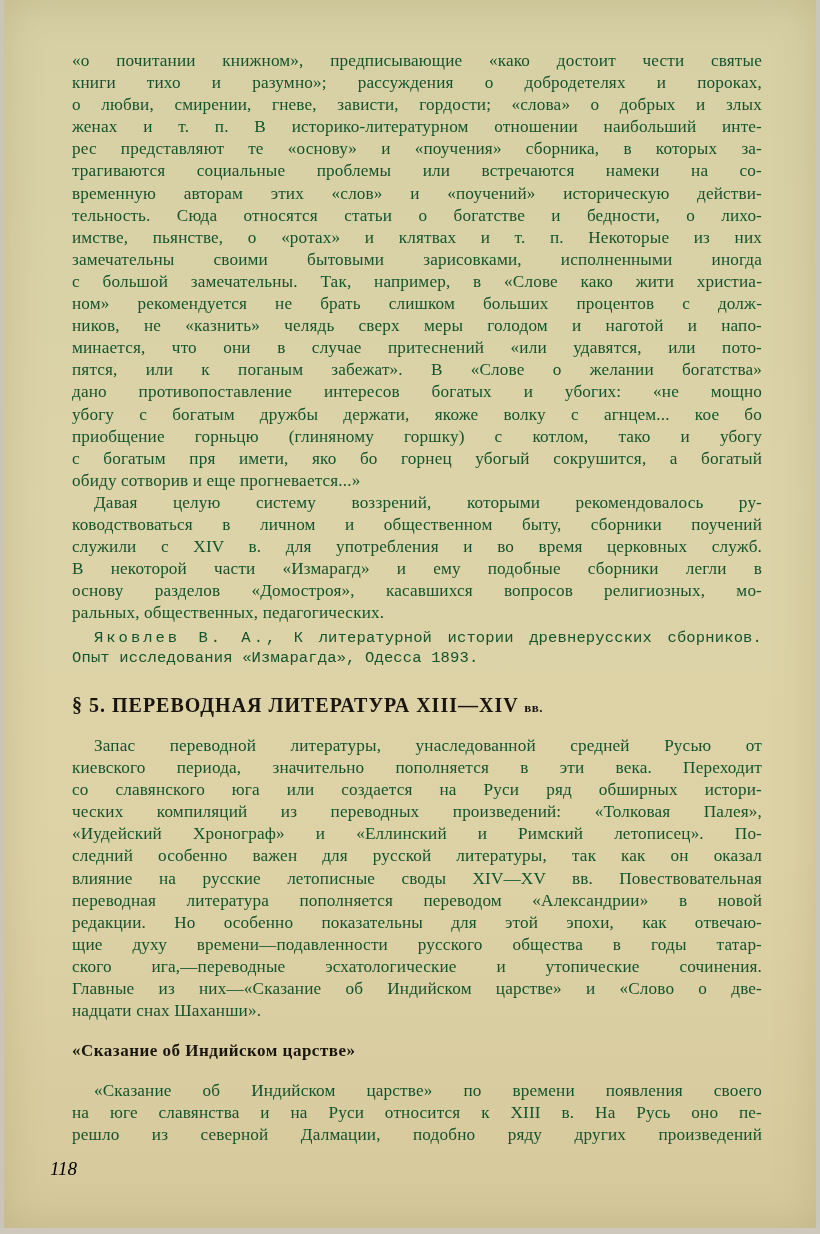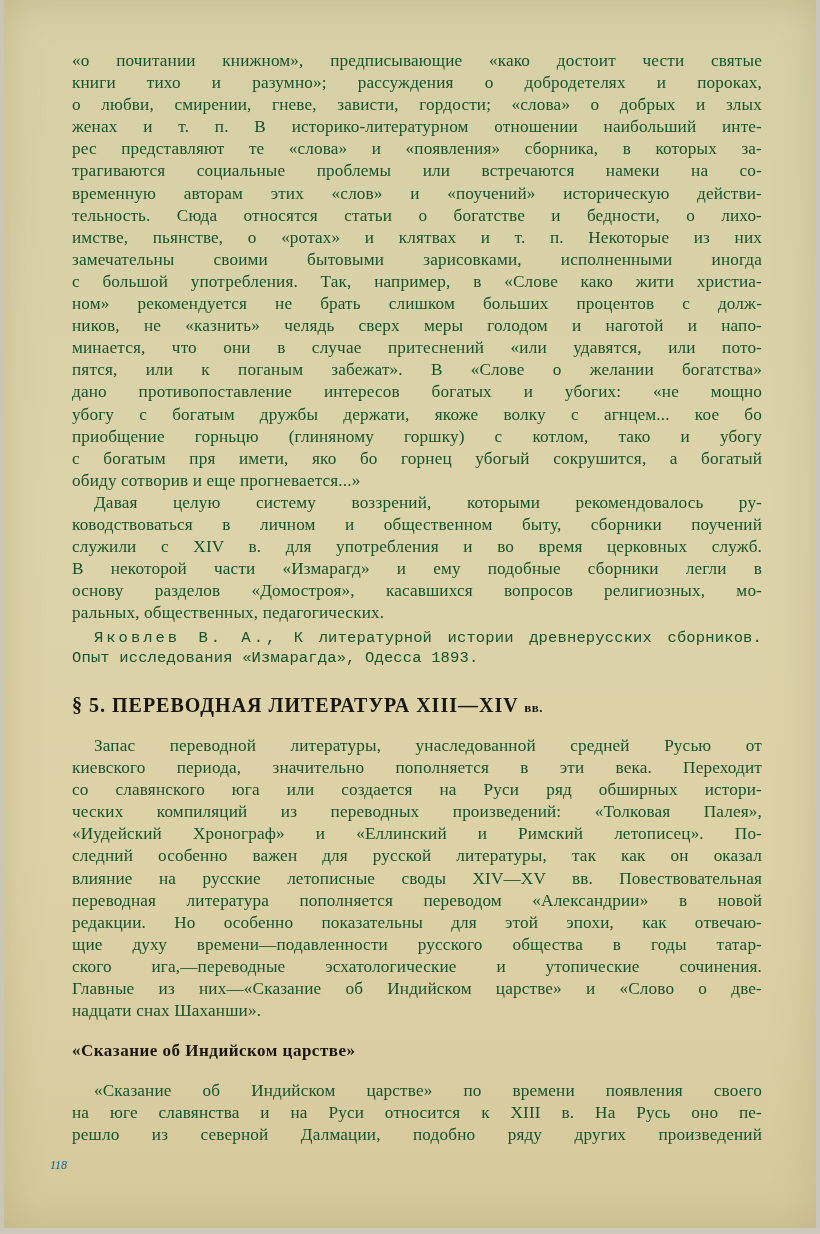--- a/index.html
+++ b/index.html
@@ -32,43 +32,43 @@
     position: absolute; left: 72px; width: 690px; text-align: left;
     font-family: "Liberation Serif", "DejaVu Serif", serif;
     font-weight: bold; color: #1a160f;
   }
   .h-section { top: 694px; font-size: 20px; letter-spacing: 1px; }
   .h-section .small { font-size: 13px; letter-spacing: 0.5px; }
   .h-sub { top: 1041px; font-size: 17px; letter-spacing: 0.5px; }
   .page-number {
     position: absolute; left: 50px; top: 1158px;
     font-family: "Liberation Serif", serif; font-style: italic;
-    font-size: 12px; color: #0369a1;
+    font-size: 19px; color: #000000;
   }
 </style>
 </head>
 <body>
 
 <div class="edge-left"></div>
 <div class="page"></div>
 <div class="edge-right"></div>
 <div class="edge-bottom"></div>
 
 <div class="text" style="top:50px;">
   <span class="line">«о почитании книжном», предписывающие «како достоит чести святые</span>
   <span class="line">книги тихо и разумно»; рассуждения о добродетелях и пороках,</span>
   <span class="line">о любви, смирении, гневе, зависти, гордости; «слова» о добрых и злых</span>
   <span class="line">женах и т. п. В историко-литературном отношении наибольший инте-</span>
-  <span class="line">рес представляют те «слова» и «появления» сборника, в которых за-</span>
+  <span class="line">рес представляют те «основу» и «поучения» сборника, в которых за-</span>
   <span class="line">трагиваются социальные проблемы или встречаются намеки на со-</span>
   <span class="line">временную авторам этих «слов» и «поучений» историческую действи-</span>
   <span class="line">тельность. Сюда относятся статьи о богатстве и бедности, о лихо-</span>
   <span class="line">имстве, пьянстве, о «ротах» и клятвах и т. п. Некоторые из них</span>
   <span class="line">замечательны своими бытовыми зарисовками, исполненными иногда</span>
-  <span class="line">с большой употребления. Так, например, в «Слове како жити христиа-</span>
+  <span class="line">с большой замечательны. Так, например, в «Слове како жити христиа-</span>
   <span class="line">ном» рекомендуется не брать слишком больших процентов с долж-</span>
   <span class="line">ников, не «казнить» челядь сверх меры голодом и наготой и напо-</span>
   <span class="line">минается, что они в случае притеснений «или удавятся, или пото-</span>
   <span class="line">пятся, или к поганым забежат». В «Слове о желании богатства»</span>
   <span class="line">дано противопоставление интересов богатых и убогих: «не мощно</span>
   <span class="line">убогу с богатым дружбы держати, якоже волку с агнцем... кое бо</span>
   <span class="line">приобщение горньцю (глиняному горшку) с котлом, тако и убогу</span>
   <span class="line">с богатым пря имети, яко бо горнец убогый сокрушится, а богатый</span>
   <span class="line last">обиду сотворив и еще прогневается...»</span>
 </div>

